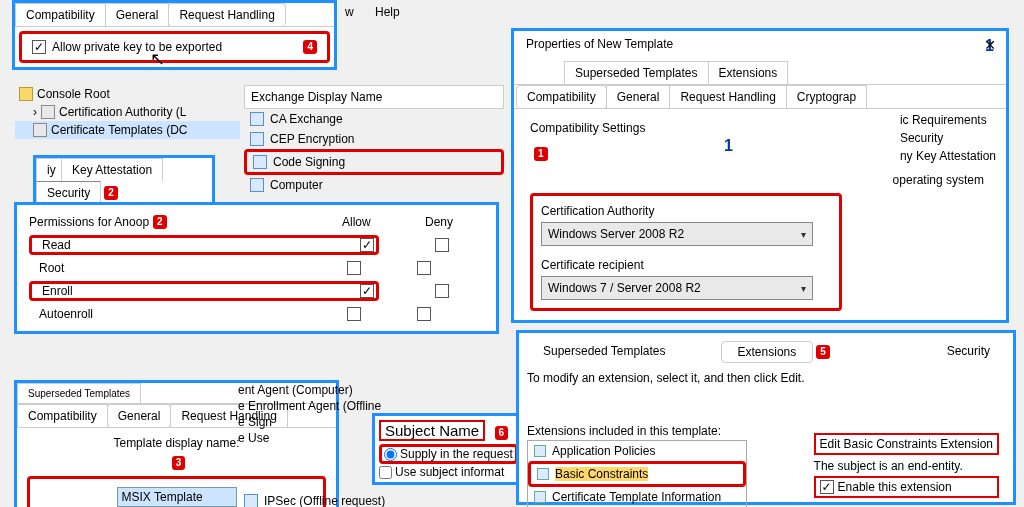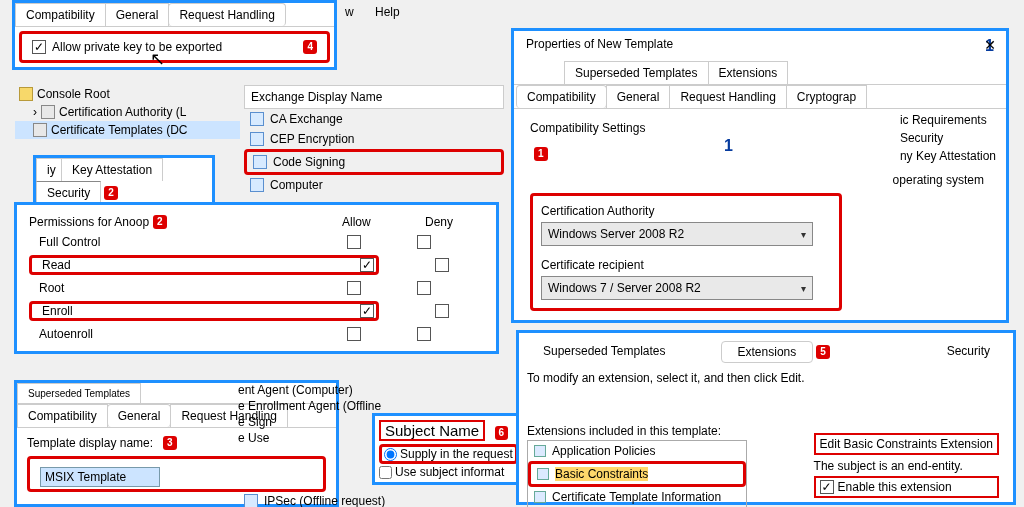--- a/index.html
+++ b/index.html
@@ -44,21 +44,21 @@
   #perms .hdr-row { display: flex; align-items: center; }
   #perms .col-hdr { position: absolute; top: 10px; }
   #perms .perm-row { display: flex; align-items: center; margin-top: 6px; }
   #perms .label { width: 290px; padding-left: 10px; }
   #perms .cb-col { width: 70px; display: flex; justify-content: center; }
   .cb { width: 14px; height: 14px; border: 1px solid #555; display: inline-flex; align-items: center; justify-content: center; font-size: 12px; }
   .cb.checked::after { content: "✓"; }
 
   
   #gen-panel { left: 14px; top: 380px; width: 325px; padding-bottom: 8px; }
-  #gen-panel .field-row { padding: 8px 10px 2px 10px; display: flex; align-items: center; gap: 6px; }
+  #gen-panel .field-row { padding: 8px 10px 2px 10px; display: flex; align-items: center; gap: 6px; flex-direction: column; }
   #gen-panel input { background: #cce4ff; padding: 2px 4px; border: 1px solid #79a; width: 120px; }
 
   
   #extra-list { position: absolute; left: 238px; top: 382px; font-size: 12px; }
   #extra-list div { padding: 1px 0; }
 
   
   #subj-panel { position: absolute; left: 372px; top: 413px; border: 3px solid #1e90ff; background: #fff; font-size: 10px; padding: 2px; }
   #subj-panel .sn-tab { border: 2px solid #d00; display: inline-block; padding: 0 4px; margin: 2px; font-size: 15px; }
   #subj-panel .opt { display: flex; align-items: center; gap: 3px; font-size: 10px; margin: 1px 2px; }
@@ -163,29 +163,20 @@
   </div>
 </div>
 
 <div id="perms" class="panel blue-box">
   <div class="hdr-row">
     <span>Permissions for Anoop</span>
     <span class="red-badge">2</span>
     <span class="col-hdr" style="left:325px;">Allow</span>
     <span class="col-hdr" style="left:408px;">Deny</span>
   </div>
-  <div class="perm-row">
-      <span class="label">Full Control</span>
-      <span class="cb-col">
-        <span class="cb"></span>
-      </span>
-      <span class="cb-col">
-        <span class="cb"></span>
-      </span>
-    </div>
   <div class="perm-row">
       <span class="label red-box" style="width:350px;display:flex;">
         <span style="flex:1;">Read</span>
         <span class="cb checked"></span>
       </span>
       <span class="cb-col" style="margin-left:28px;">
         <span class="cb"></span>
       </span>
     </div>
   <div class="perm-row">

